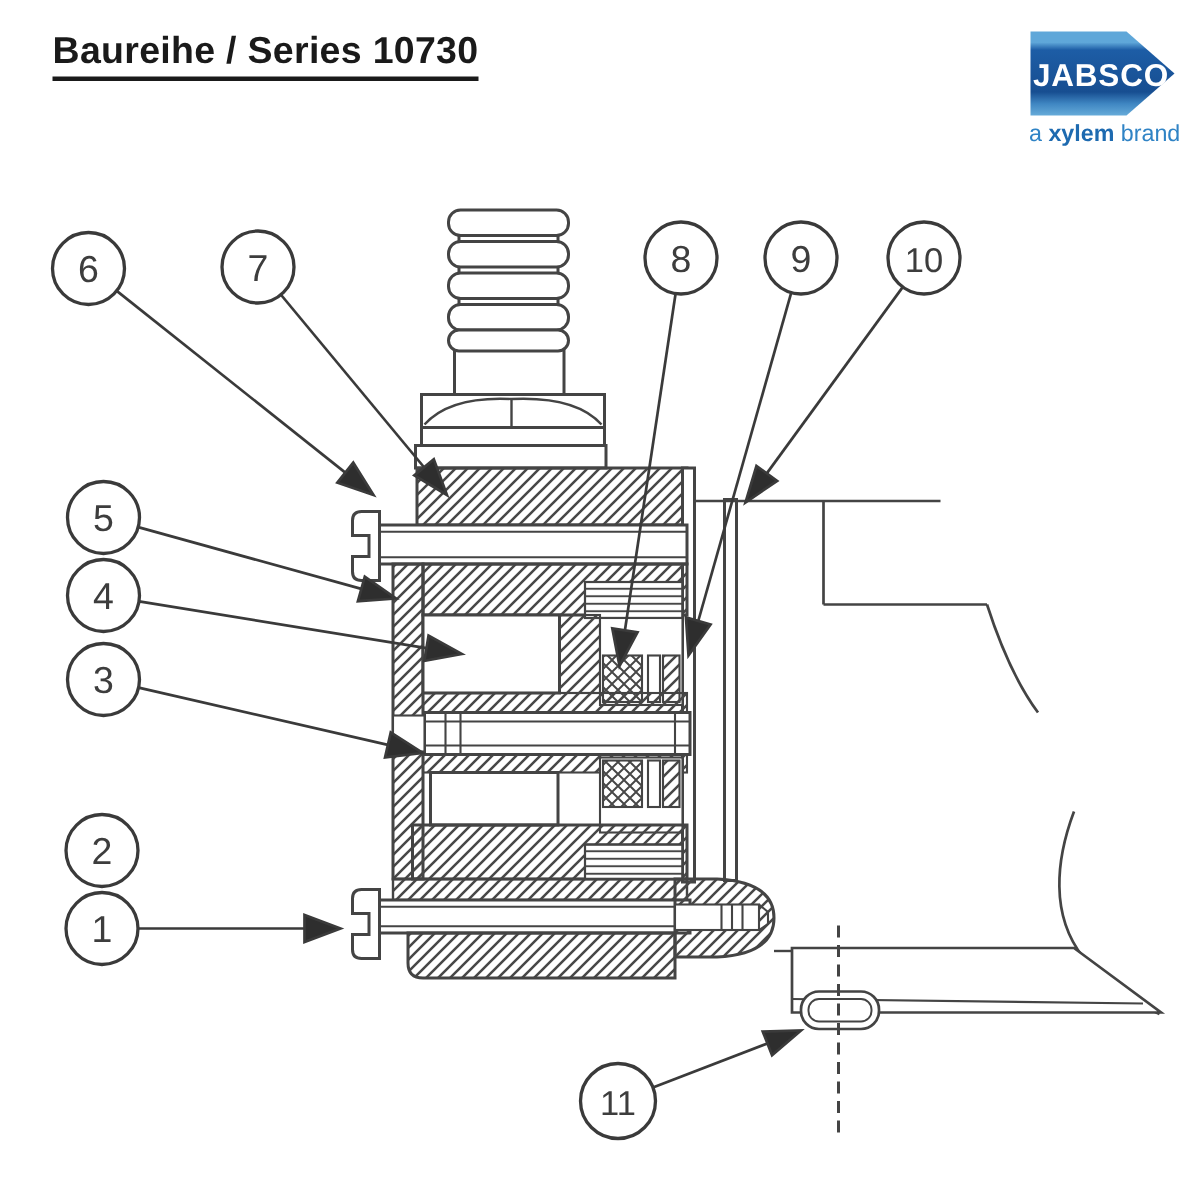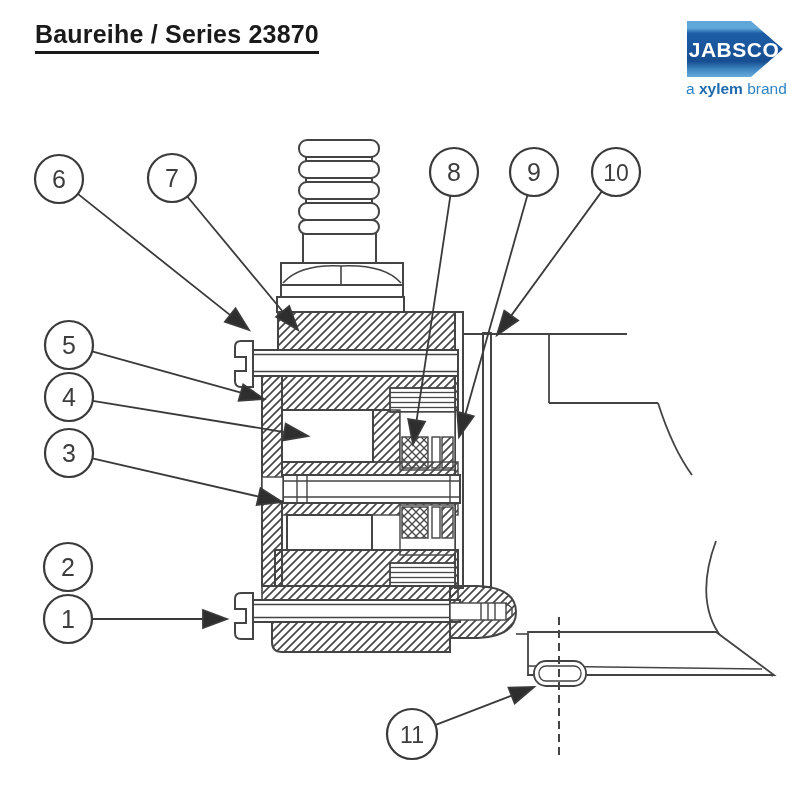--- a/index.html
+++ b/index.html
@@ -10,21 +10,21 @@
          font-family:"Liberation Sans", sans-serif;}
   .logo{position:absolute;left:683px;top:15px;width:110px;height:85px;}
   .diagram{position:absolute;left:0;top:0;width:800px;height:800px;}
   svg text{font-family:"Liberation Sans", sans-serif;}
 </style>
 </head>
 <body>
 
 <div class="page">
 
-  <div class="title">Baureihe / Series 23870</div>
+  <div class="title">Baureihe / Series 10730</div>
 
   <svg class="logo" viewBox="0 0 110 85">
     <defs>
       <linearGradient id="flagGrad" x1="0" y1="0" x2="0" y2="1">
         <stop offset="0" stop-color="#5fa7d9"></stop>
         <stop offset="0.13" stop-color="#5fa7d9"></stop>
         <stop offset="0.22" stop-color="#1d5da6"></stop>
         <stop offset="0.72" stop-color="#174e91"></stop>
         <stop offset="0.86" stop-color="#3f86c2"></stop>
         <stop offset="1" stop-color="#66abd9"></stop>

